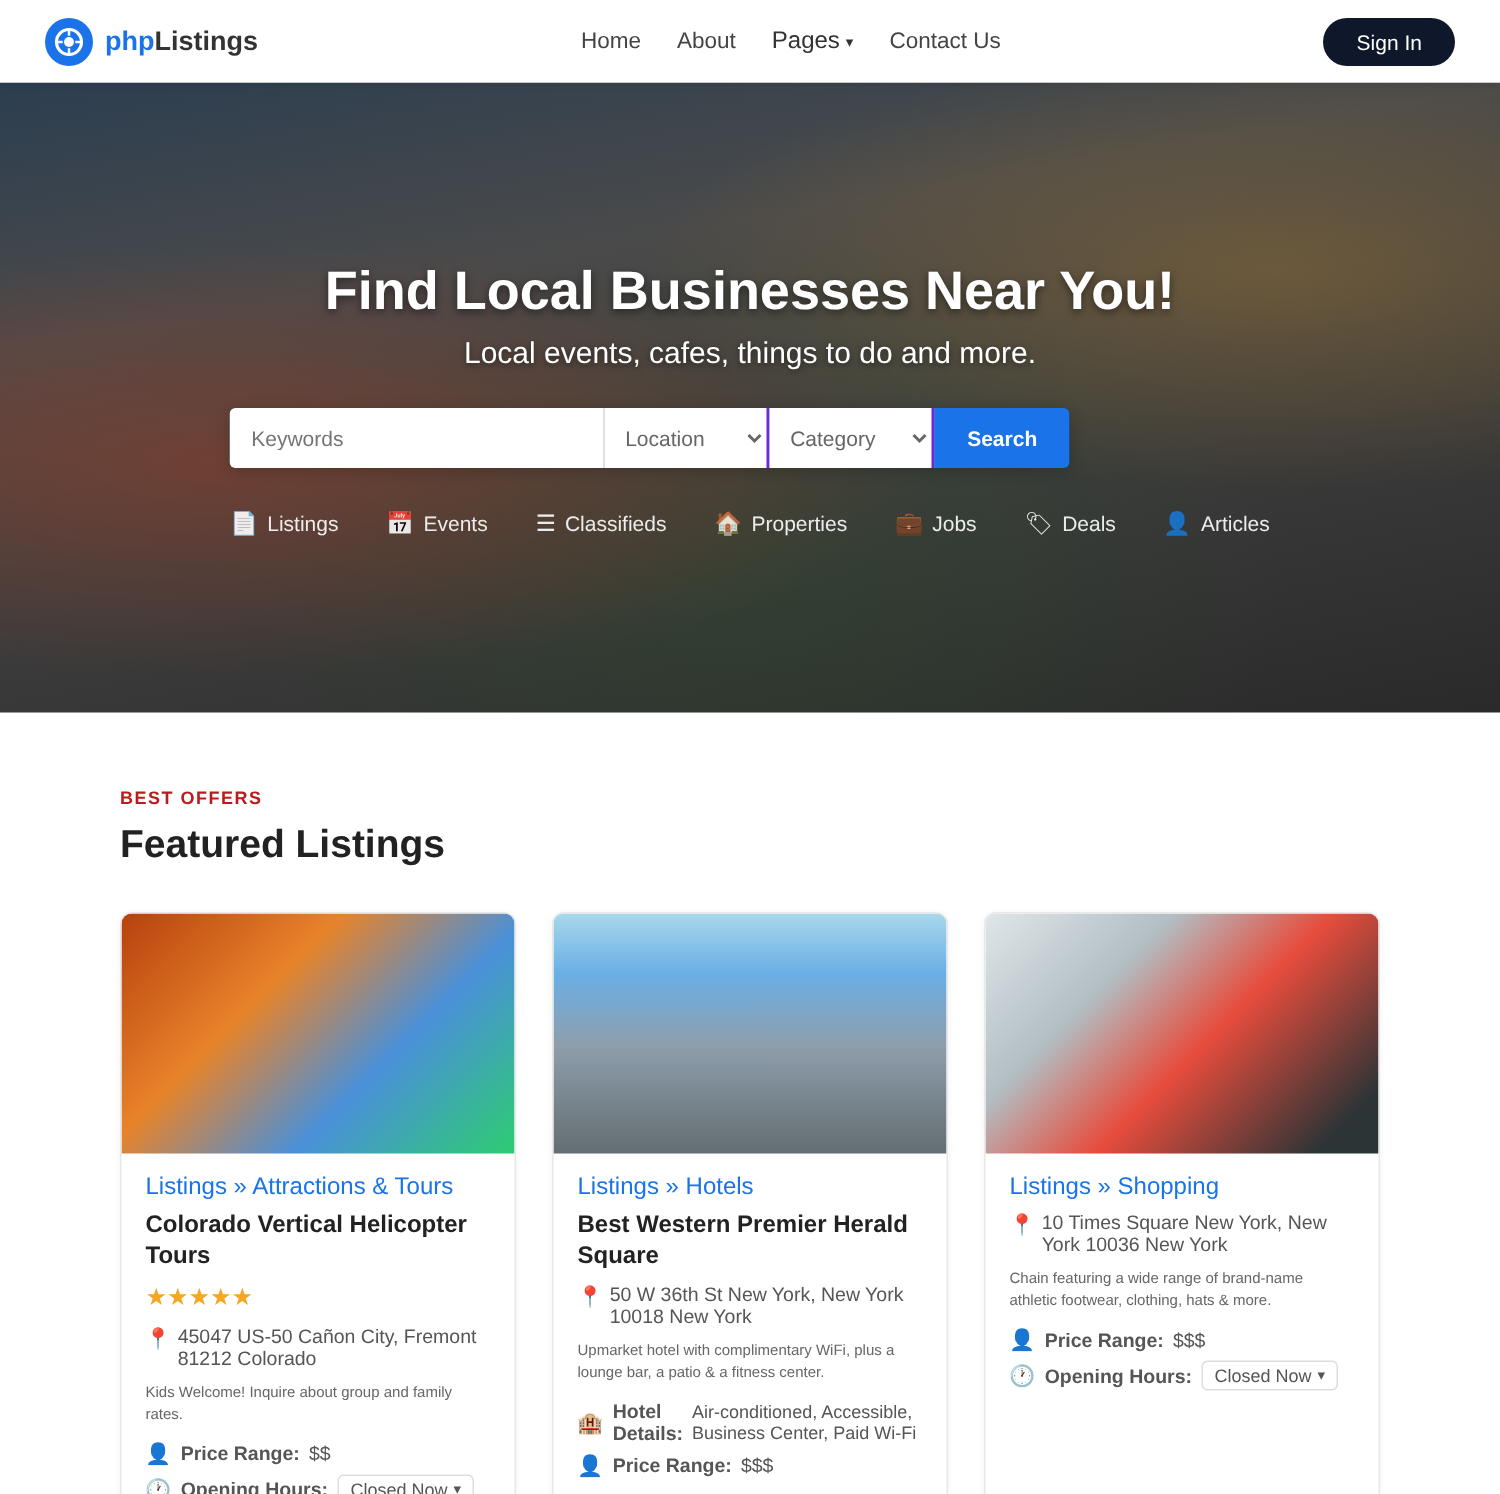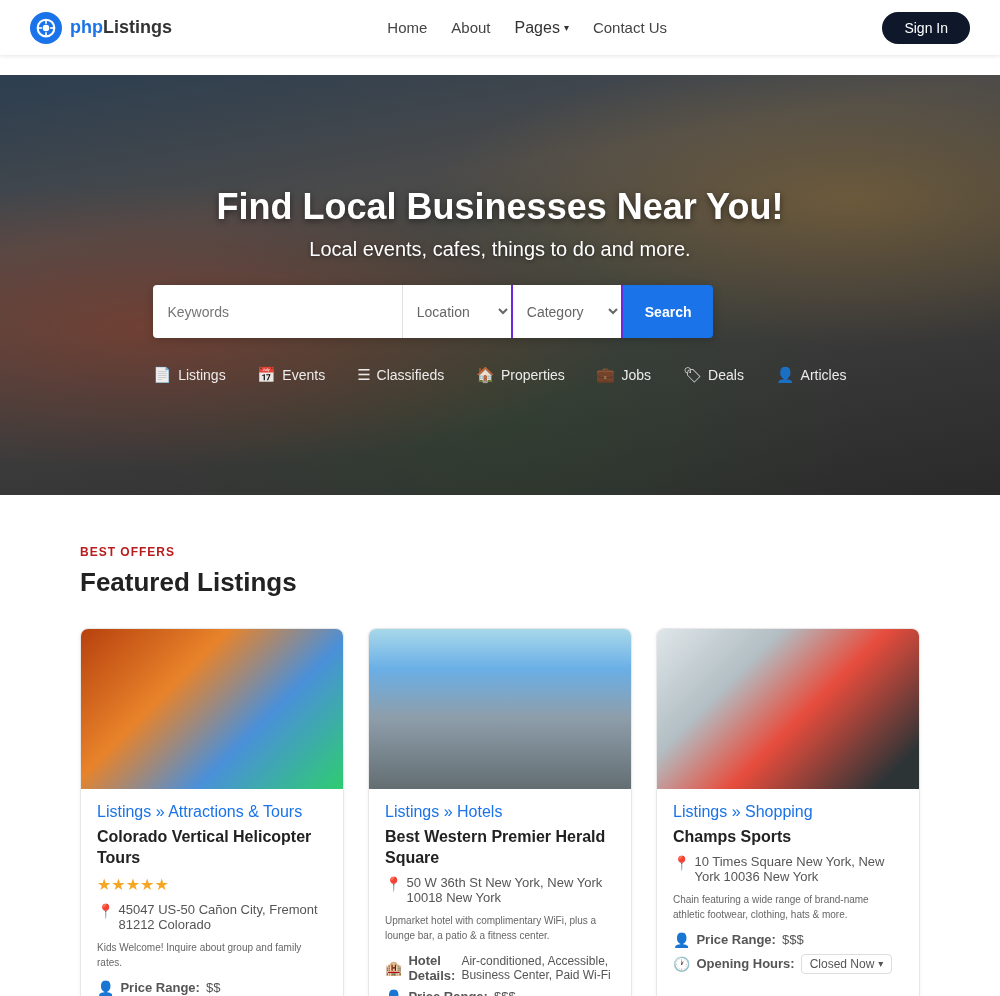--- a/index.html
+++ b/index.html
@@ -24,21 +24,21 @@
     .pages-link { display: flex; align-items: center; gap: 4px; cursor: pointer; }
     .pages-link .caret { font-size: 10px; }
     .btn-signin {
       background: #0f172a; color: #fff; border: none; border-radius: 20px;
       padding: 8px 22px; font-size: 14px; cursor: pointer; font-weight: 500;
     }
 
     
     .hero {
       position: relative; height: 420px; overflow: hidden;
-      display: flex; flex-direction: column; align-items: center; justify-content: center; margin-top: 20px;
+      display: flex; flex-direction: column; align-items: center; justify-content: center;
     }
     .hero-bg {
       position: absolute; inset: 0;
       background: linear-gradient(rgba(0,0,0,0.45), rgba(0,0,0,0.45)),
         repeating-linear-gradient(45deg, #3a3a3a 0, #5a5a5a 2px, #4a4a4a 2px, #4a4a4a 20px);
       background-size: cover;
     }
     
     .hero-bg::before {
       content: '';
@@ -49,21 +49,21 @@
         radial-gradient(ellipse at 50% 80%, rgba(40,80,40,0.3) 0%, transparent 50%),
         linear-gradient(170deg, #2c3e50 0%, #4a4a4a 30%, #3d3d3d 60%, #2a2a2a 100%);
     }
     .hero-content { position: relative; z-index: 2; text-align: center; color: #fff; }
     .hero-title { font-size: 36px; font-weight: 700; margin-bottom: 10px; text-shadow: 0 2px 6px rgba(0,0,0,0.5); }
     .hero-subtitle { font-size: 20px; margin-bottom: 24px; text-shadow: 0 1px 4px rgba(0,0,0,0.5); }
 
     
     .search-bar {
       display: flex; align-items: center; background: #0c4a6e; border-radius: 4px;
-      overflow: hidden; width: 560px; height: 53px; box-shadow: 0 2px 10px rgba(0,0,0,0.2);
+      overflow: hidden; width: 560px; height: 40px; box-shadow: 0 2px 10px rgba(0,0,0,0.2);
     }
     .search-bar input {
       flex: 1; border: none; padding: 0 14px; font-size: 14px; outline: none; height: 100%;
       border-right: 1px solid #e0e0e0;
     }
     .search-bar select {
       border: none; padding: 0 10px; font-size: 14px; height: 100%; outline: none;
       background: #fff; cursor: pointer; color: #666; border-right: 2px solid #6d28d9;
       min-width: 110px;
     }
@@ -267,21 +267,20 @@
     </div>
 
     <div class="card">
       <div class="faux-img sneaker"></div>
       <div class="card-body">
         <div class="card-category">
           <a href="#">Listings</a>
           <span> » </span>
           <a href="#">Shopping</a>
         </div>
-        <div class="card-title">Champs Sports</div>
         <div class="card-location">
           <span class="pin">📍</span>
           <span>10 Times Square New York, New York 10036 New York</span>
         </div>
         <div class="card-desc">Chain featuring a wide range of brand-name athletic footwear, clothing, hats &amp; more.</div>
         <div class="card-meta">
           <span class="meta-icon">👤</span>
           <strong>Price Range:</strong>
           <span>$$$</span>
         </div>

